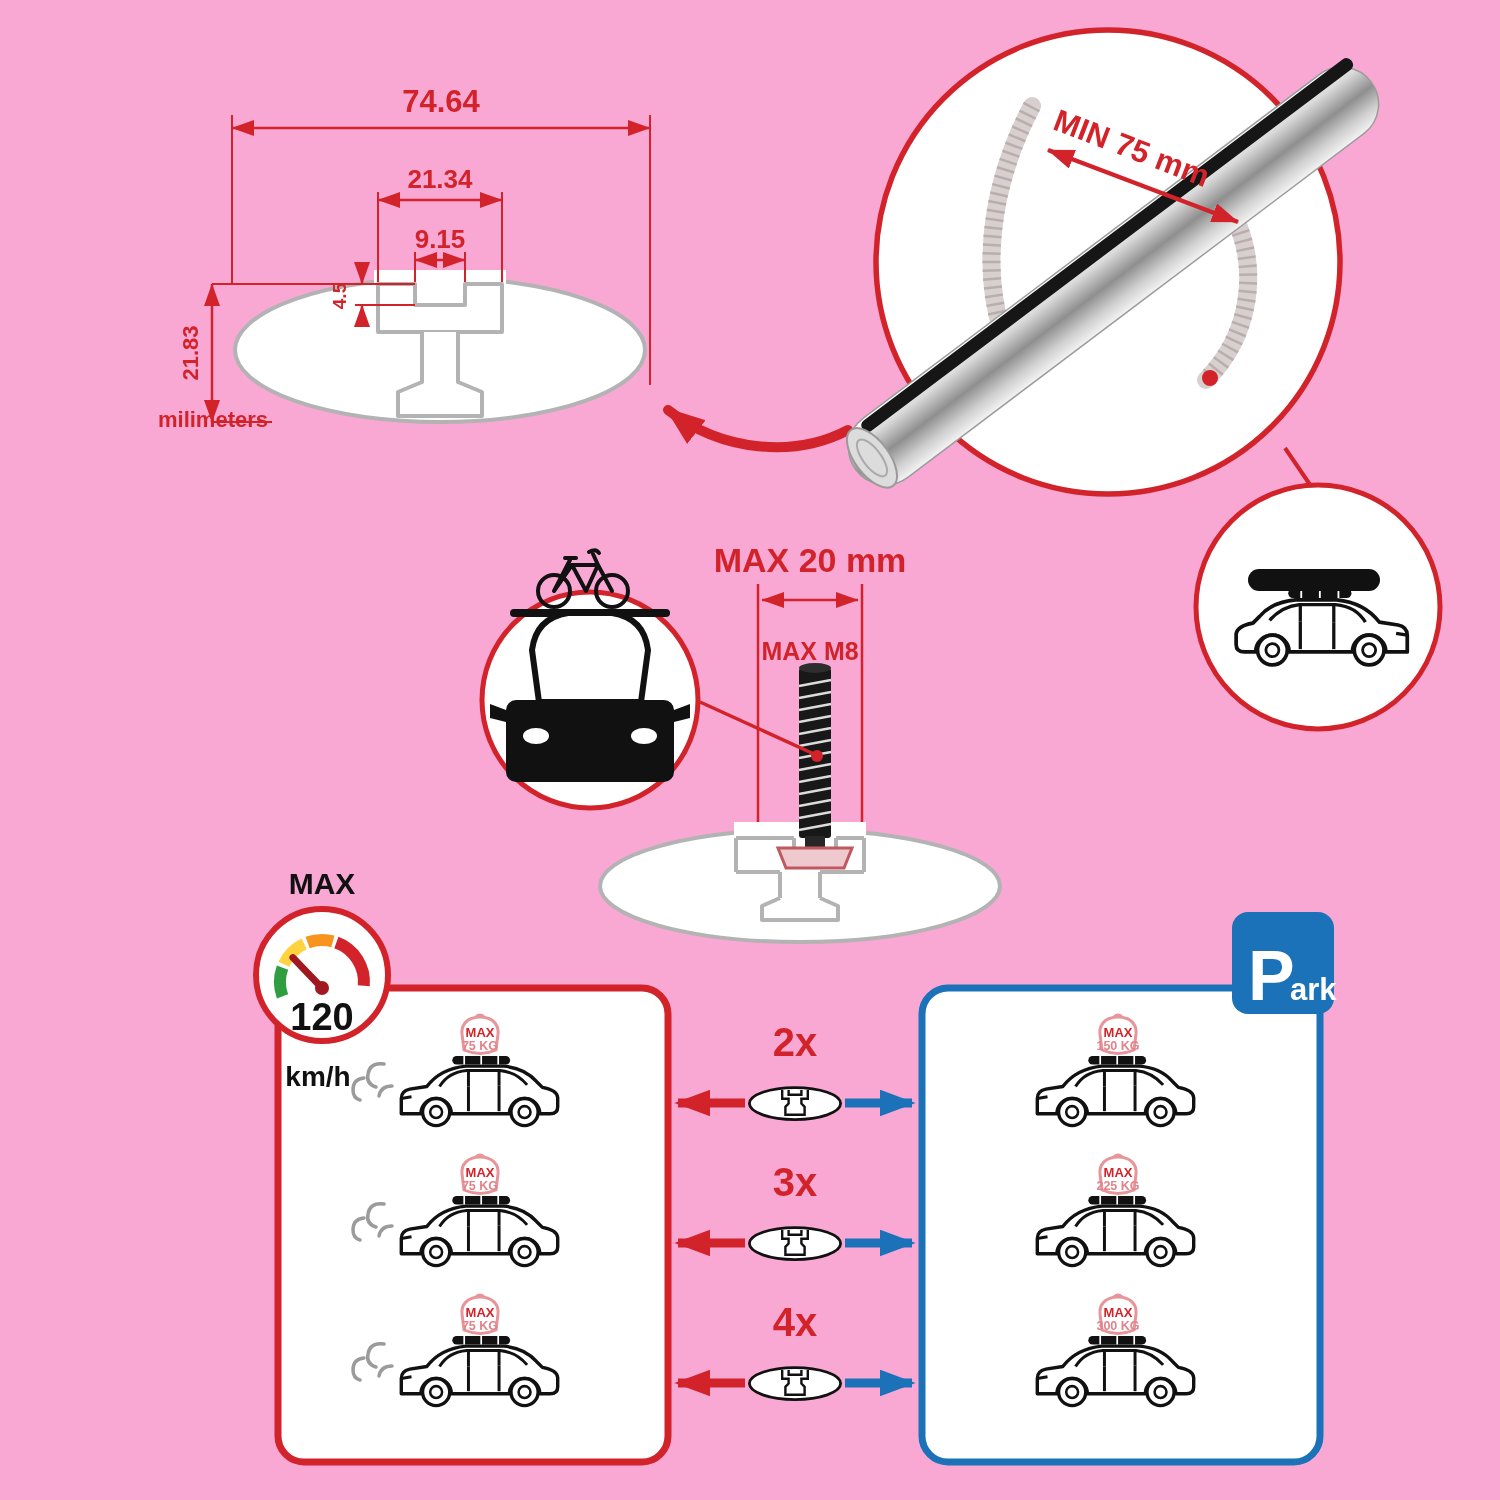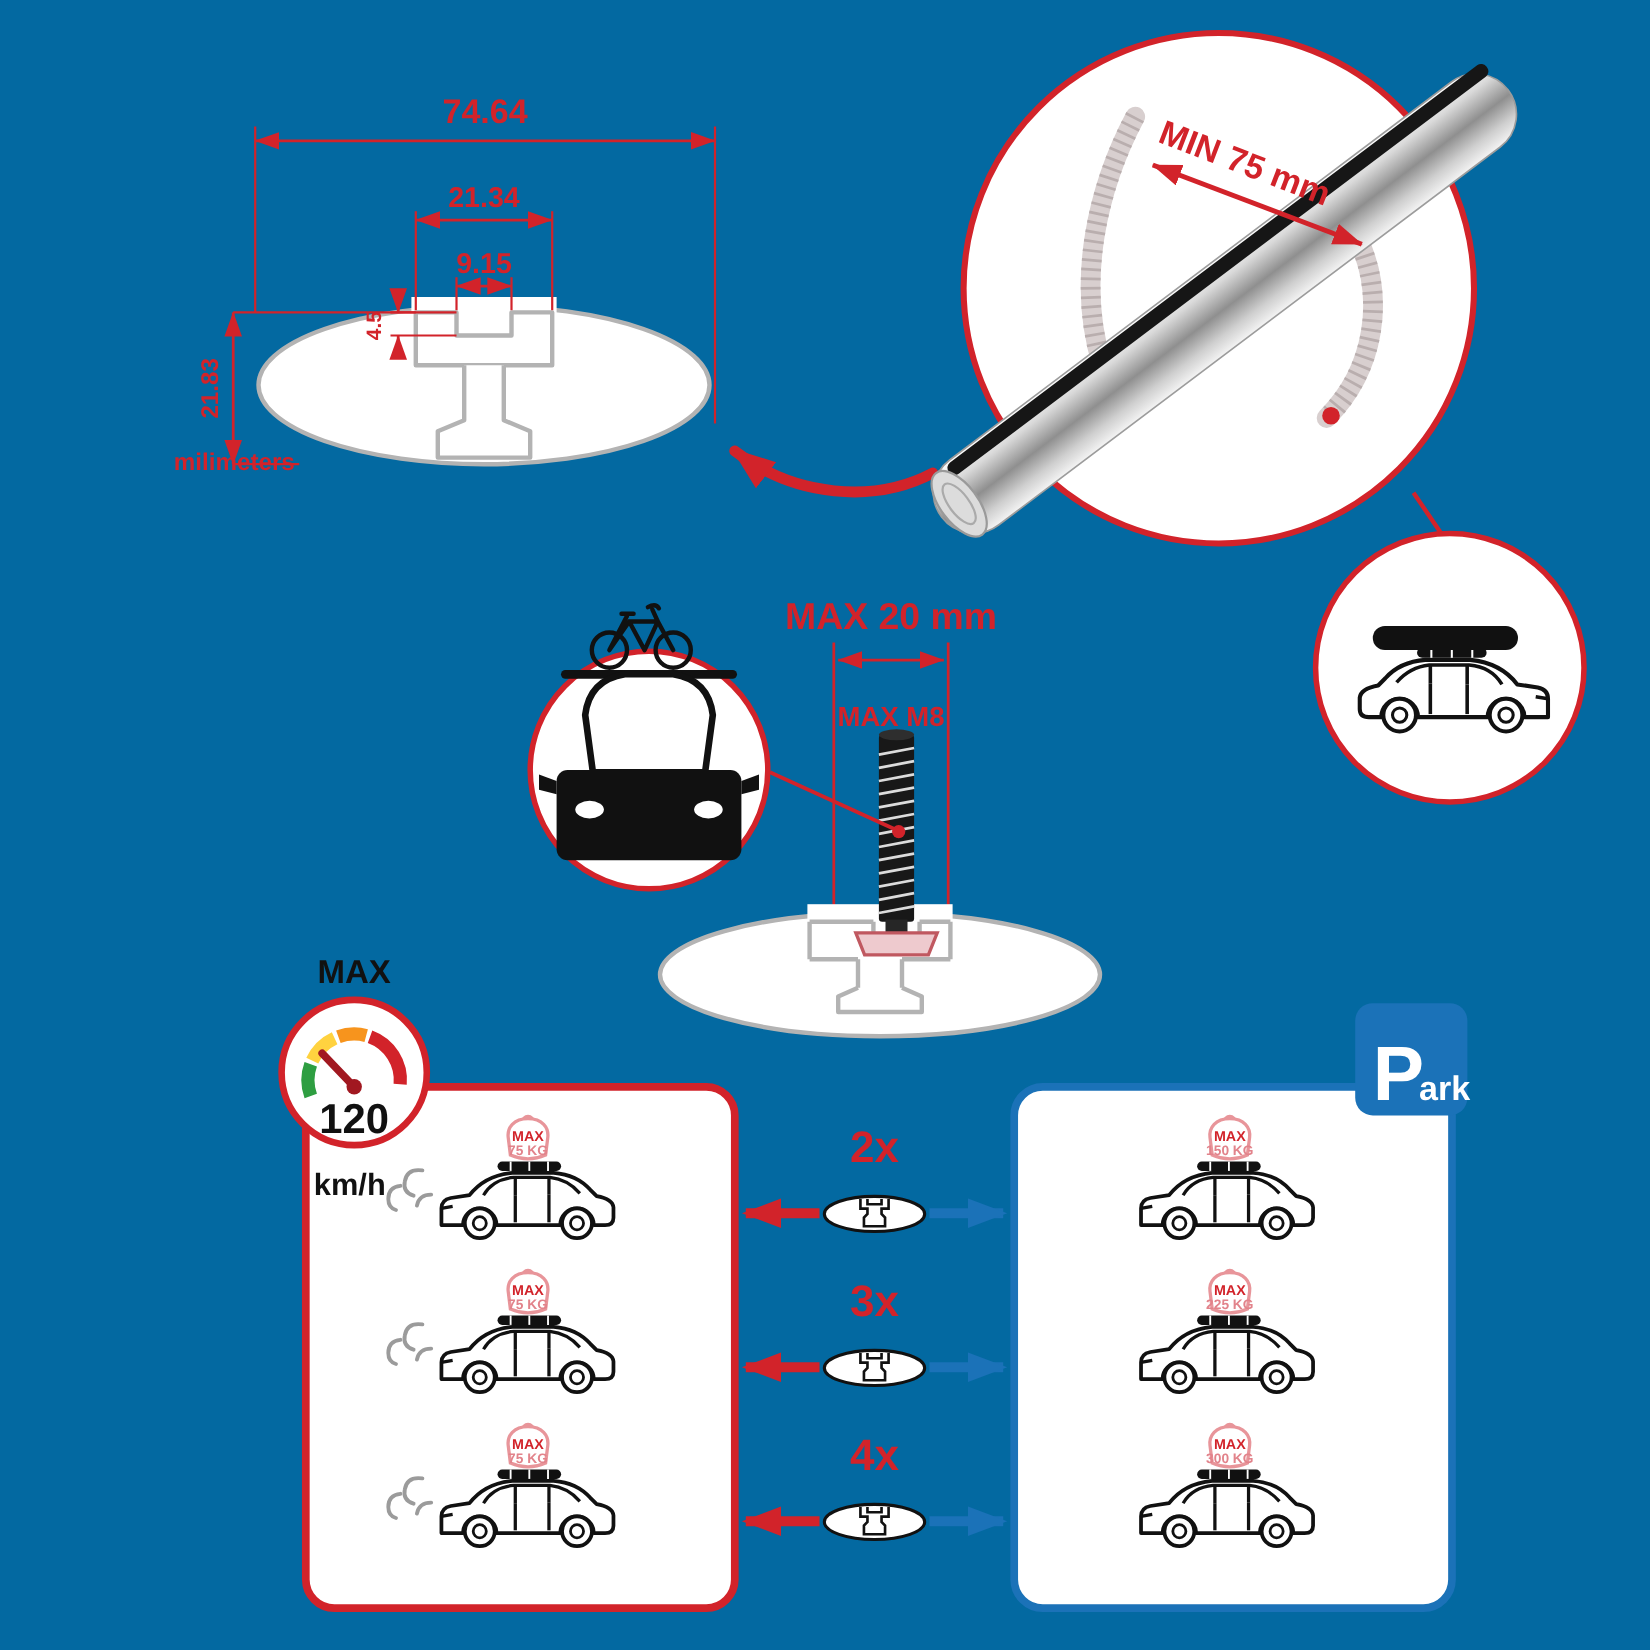--- a/index.html
+++ b/index.html
@@ -1,16 +1,16 @@
 <!DOCTYPE html>
 <html><head>
 <meta charset="utf-8">
 <style>
   html,body{margin:0;padding:0;background:#fff}
-  #canvas{position:relative;width:1500px;height:1500px;background:#0369a1;font-family:"Liberation Sans",sans-serif;overflow:hidden}
+  #canvas{position:relative;width:1500px;height:1500px;background:#f9a8d4;font-family:"Liberation Sans",sans-serif;overflow:hidden}
   svg{position:absolute;left:0;top:0}
   text{font-family:"Liberation Sans",sans-serif}
   .dim{fill:#d2232a;font-weight:700;text-anchor:middle}
   .d31{font-size:31px}.d26{font-size:26px}.d22{font-size:22px}.d19{font-size:19px}
   .blk{fill:#111;font-weight:700;text-anchor:middle}
   .b30{font-size:30px}.b38{font-size:38px}.b28{font-size:28px}
   .qty{fill:#d2232a;font-weight:700;font-size:40px;text-anchor:middle}
   .tag1{fill:#d2232a;font-weight:700;font-size:13px;text-anchor:middle}
   .tag2{fill:#e2838b;font-weight:700;font-size:12.5px;text-anchor:middle}
   .pbig{fill:#fff;font-weight:700;font-size:70px}

